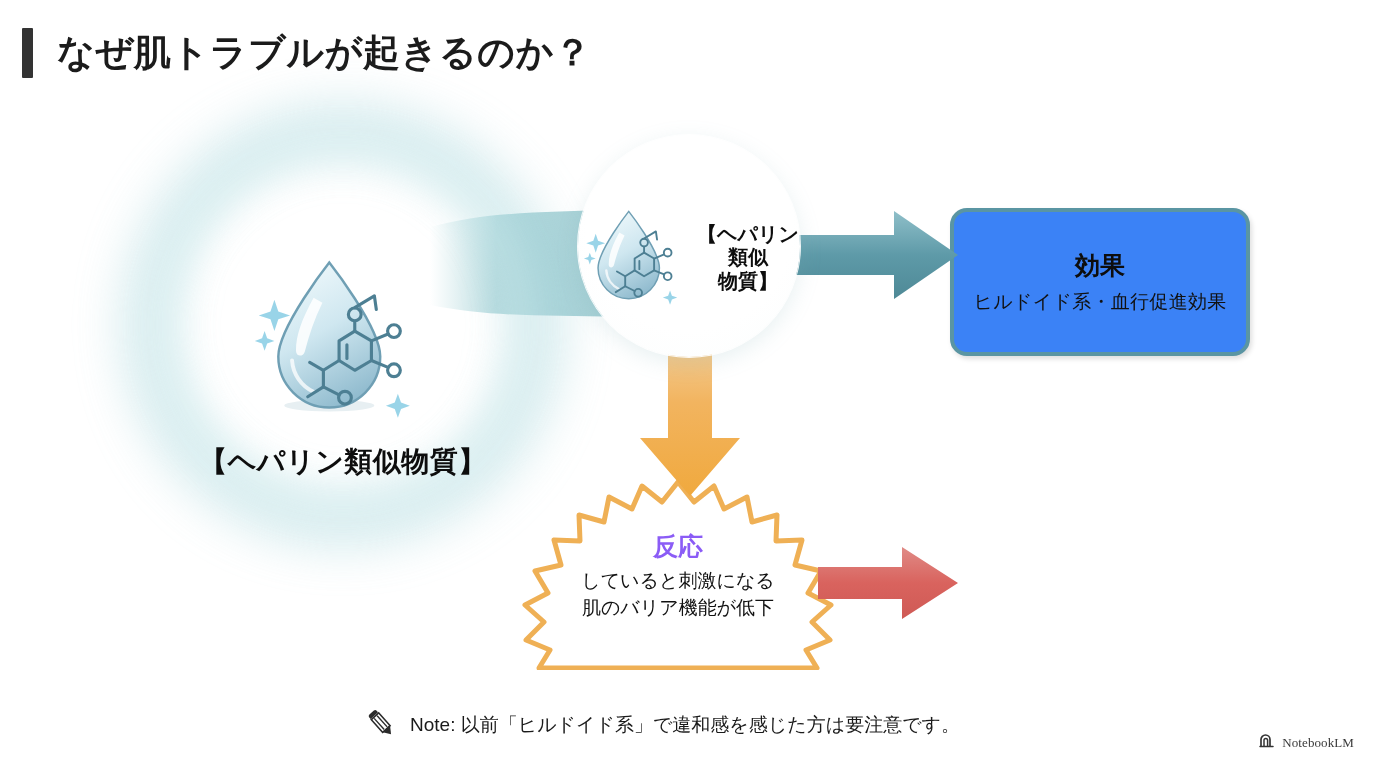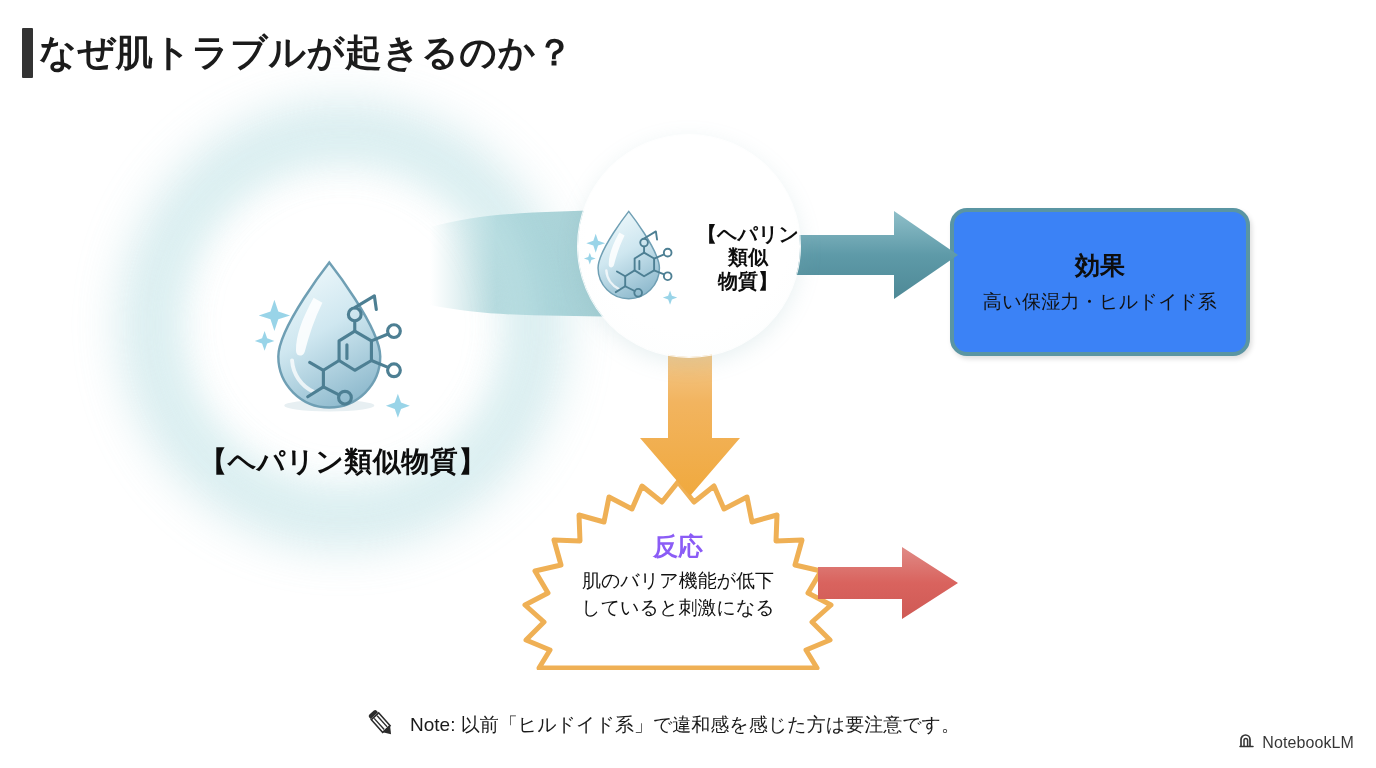--- a/index.html
+++ b/index.html
@@ -6,21 +6,21 @@
   body{
     width:1376px;height:768px;overflow:hidden;
     background:#ffffff;
     font-family:"Liberation Sans","DejaVu Sans",sans-serif;
     color:#1a1a1a;
     position:relative;
   }
   .slide{position:absolute;inset:0;background:#fff;}
 
   
-  .title-row{position:absolute;left:22px;top:28px;display:flex;align-items:flex-end;gap:6px;}
+  .title-row{position:absolute;left:22px;top:28px;display:flex;align-items:flex-end;gap:24px;}
   .title-bar{width:11px;height:50px;background:#333333;border-radius:1px;}
   .title-text{font-size:37px;font-weight:700;letter-spacing:.5px;color:#1b1b1b;white-space:nowrap;}
 
   
   .glow-wrap{position:absolute;left:128px;top:110px;width:430px;height:430px;}
   .glow-ring{
     position:absolute;left:0;top:0;width:430px;height:430px;border-radius:50%;
     border:34px solid #9fd2d8;
     filter:blur(26px);opacity:.62;box-sizing:border-box;
   }
@@ -76,21 +76,21 @@
   }
   .result-title{font-size:25px;font-weight:700;color:#fff;}
   .result-body{font-size:19px;color:#fff;letter-spacing:.5px;}
 
   
   .note-row{position:absolute;left:364px;top:706px;display:flex;align-items:center;gap:12px;text-align:right;}
   .note-text{font-size:19px;color:#1a1a1a;white-space:nowrap;}
 
   
   .watermark{position:absolute;right:22px;bottom:16px;display:flex;align-items:center;gap:7px;opacity:.9;}
-  .wm-text{font-size:16px;color:#1f1f1f;letter-spacing:.1px;}
+  .wm-text{font-size:13px;color:#1f1f1f;letter-spacing:.1px;font-family:Liberation Serif, serif;}
 </style>
 </head>
 <body>
 
 <div class="slide">
 
   <div class="title-row">
     <div class="title-bar"></div>
     <div class="title-text">なぜ肌トラブルが起きるのか？</div>
   </div>
@@ -220,40 +220,40 @@
     </svg>
   </div>
 
   <div class="burst">
     <svg width="320" height="190" viewBox="0 0 320 190">
       <polygon points="160,2 176,22 196,6 206,29 229,17 234,42 259,35 258,61 284,60 277,85 303,91 290,113 313,125 294,142 312,160 288,170 299,188 160,188 21,188 32,170 8,160 26,142 7,125 30,113 17,91 43,85 36,60 62,61 61,35 86,42 91,17 114,29 124,6 144,22" fill="#ffffff" stroke="#efb055" stroke-width="5" stroke-linejoin="round"></polygon>
     </svg>
   </div>
   <div class="burst-txt">
     <div class="burst-title">反応</div>
+    <div class="burst-line">していると刺激になる</div>
     <div class="burst-line">肌のバリア機能が低下</div>
-    <div class="burst-line">していると刺激になる</div>
   </div>
 
   <div class="arrow-red">
     <svg width="145" height="76" viewBox="0 0 145 76">
       <defs>
         <linearGradient id="redArrow" x1="0" y1="0" x2="0" y2="1">
           <stop offset="0%" stop-color="#e08b86"></stop>
           <stop offset="50%" stop-color="#d9635e"></stop>
           <stop offset="100%" stop-color="#cf5a55"></stop>
         </linearGradient>
       </defs>
       <path d="M0,22 L84,22 L84,2 L140,38 L84,74 L84,54 L0,54 Z" fill="url(#redArrow)"></path>
     </svg>
   </div>
 
   <div class="effect-box">
     <div class="effect-title">効果</div>
-    <div class="effect-body">高い保湿力・ヒルドイド系</div>
+    <div class="effect-body">ヒルドイド系・血行促進効果</div>
   </div>
 
 
   <div class="note-row">
     <span>
       <svg width="34" height="34" viewBox="0 0 34 34">
         <g transform="rotate(-42 17 17)">
           <path d="M14 3 h6 a2 2 0 0 1 2 2 v2 h-10 v-2 a2 2 0 0 1 2 -2 z" fill="#2b2b2b"></path>
           <rect x="12" y="8" width="10" height="17" fill="#ffffff" stroke="#2b2b2b" stroke-width="1.6"></rect>
           <line x1="15" y1="9" x2="15" y2="24" stroke="#2b2b2b" stroke-width="1.4"></line>

